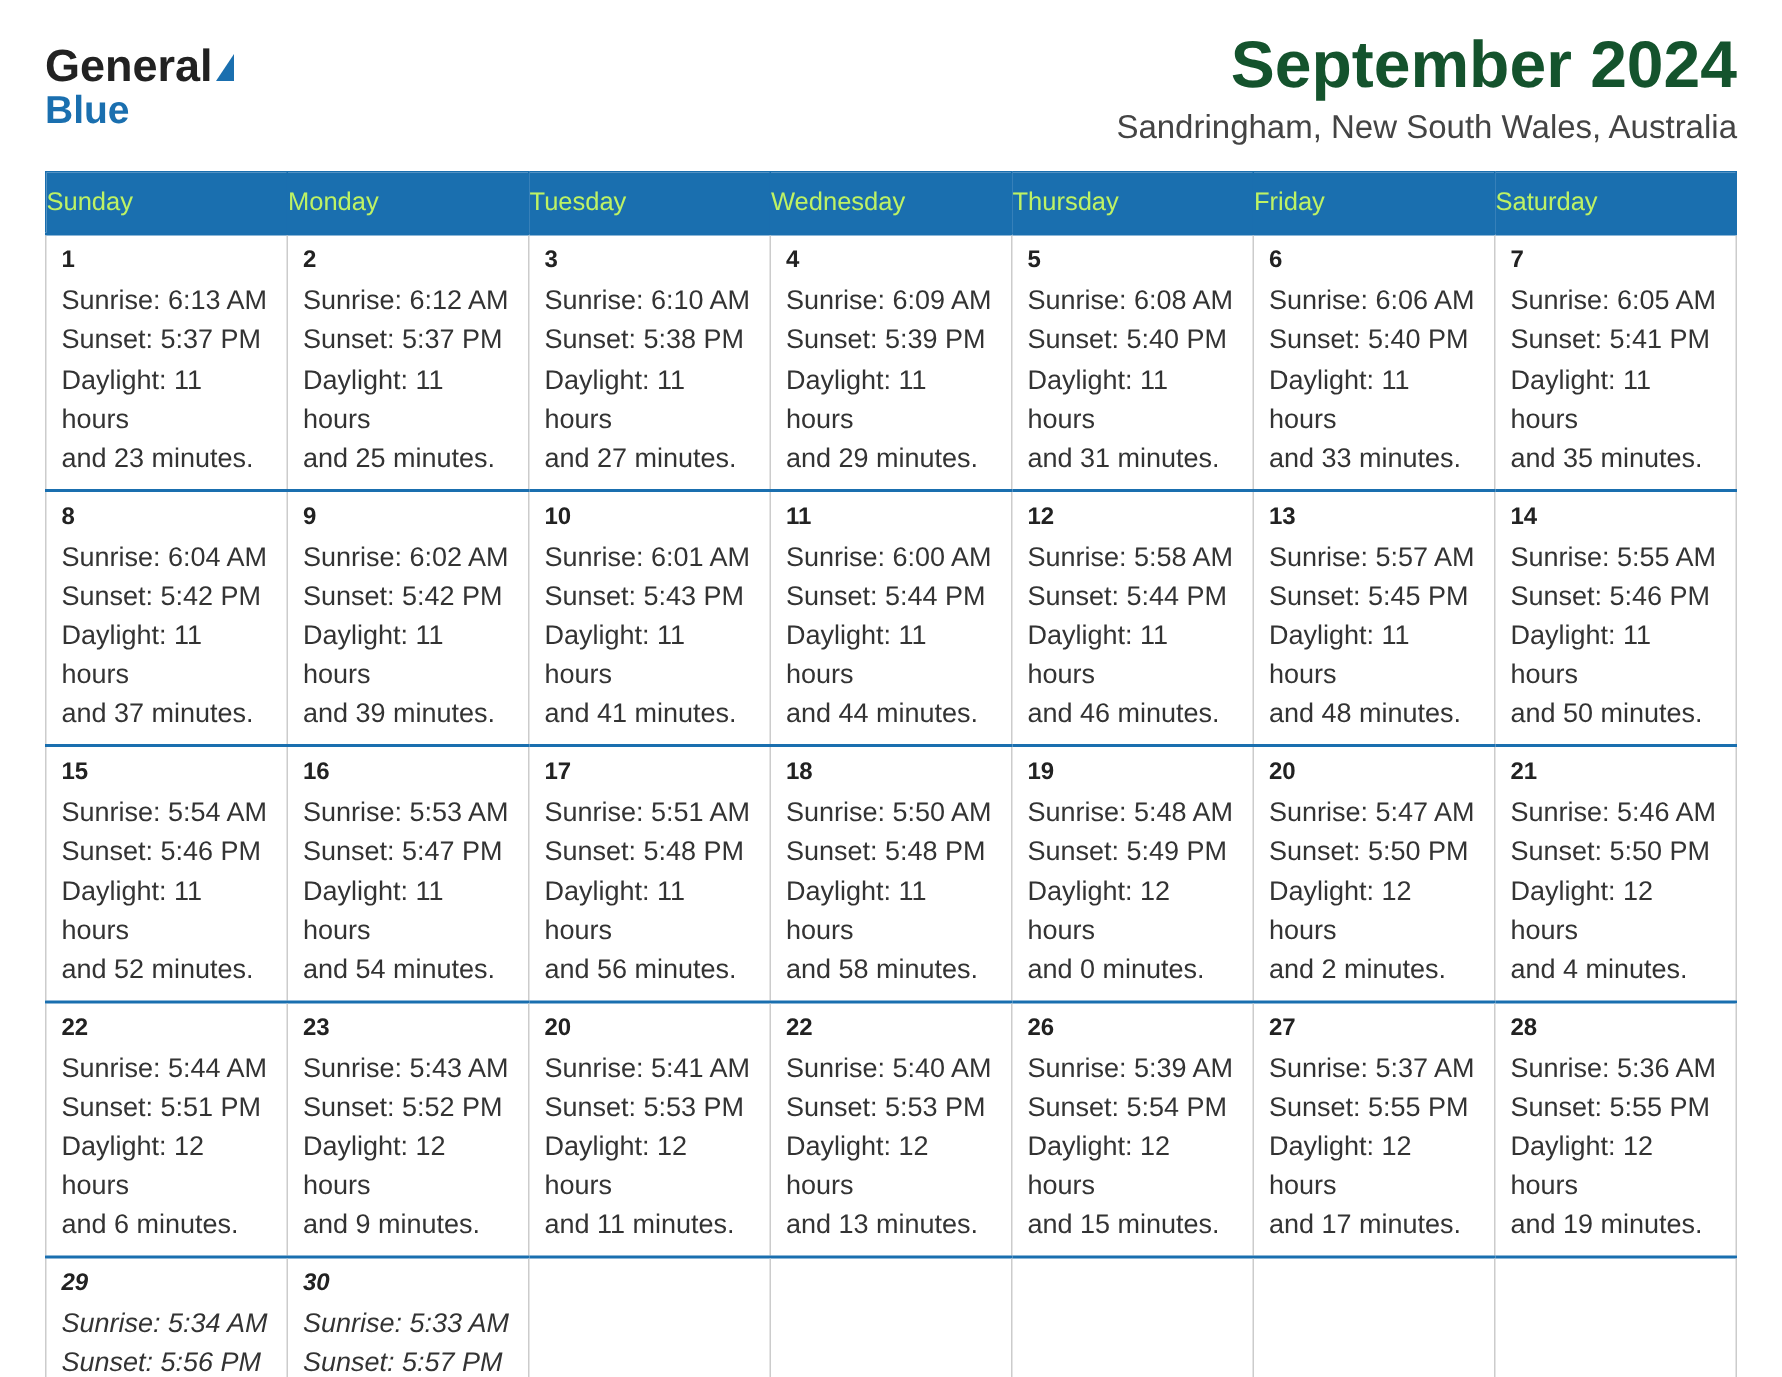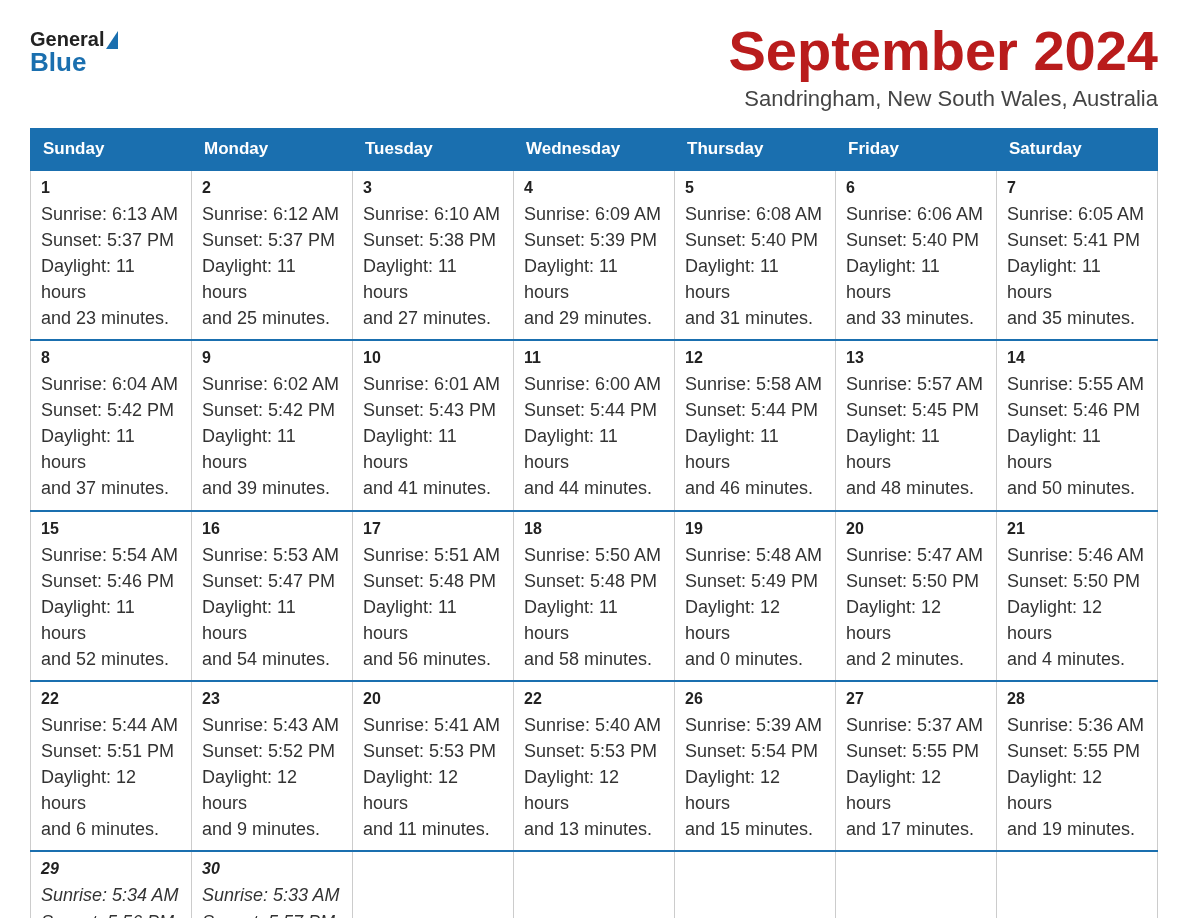--- a/index.html
+++ b/index.html
@@ -18,62 +18,62 @@
     }
     .logo {
       display: flex;
       flex-direction: column;
       align-items: flex-start;
       margin-top: 8px;
     }
     .logo-text {
       display: flex;
       align-items: center;
-      font-size: 20px;
+      font-size: 30px;
       font-weight: bold;
       color: #222;
     }
     .logo-general { color: #222; }
     .logo-arrow {
       width: 0;
       height: 0;
       border-left: 12px solid transparent;
       border-bottom: 18px solid #1a6faf;
       margin: 0 2px;
       display: inline-block;
     }
     .logo-subtitle {
       color: #1a6faf;
       font-size: 26px;
       font-weight: bold;
       margin-top: -4px;
     }
     .title-section { text-align: right; }
     .month-title {
-      font-size: 56px;
-      font-weight: bold;
-      color: #b91c1c;
+      font-size: 44px;
+      font-weight: bold;
+      color: #14532d;
       line-height: 1.1;
     }
     .location-title {
       font-size: 22px;
       color: #444;
       margin-top: 4px;
     }
     .calendar-table {
       width: 100%;
       border-collapse: collapse;
       margin-top: 8px;
     }
     .calendar-table th {
       background-color: #1a6faf;
-      color: #ffffff;
-      padding: 10px 12px;
+      color: #bef264;
+      padding: 10px 0;
       font-size: 17px;
-      font-weight: bold;
+      font-weight: normal;
       text-align: left;
       border: 1px solid #1a6faf;
     }
     .calendar-table td {
       border: 1px solid #ccc;
       vertical-align: top;
       padding: 8px 10px;
       width: 14.28%;
       min-height: 90px;
     }

